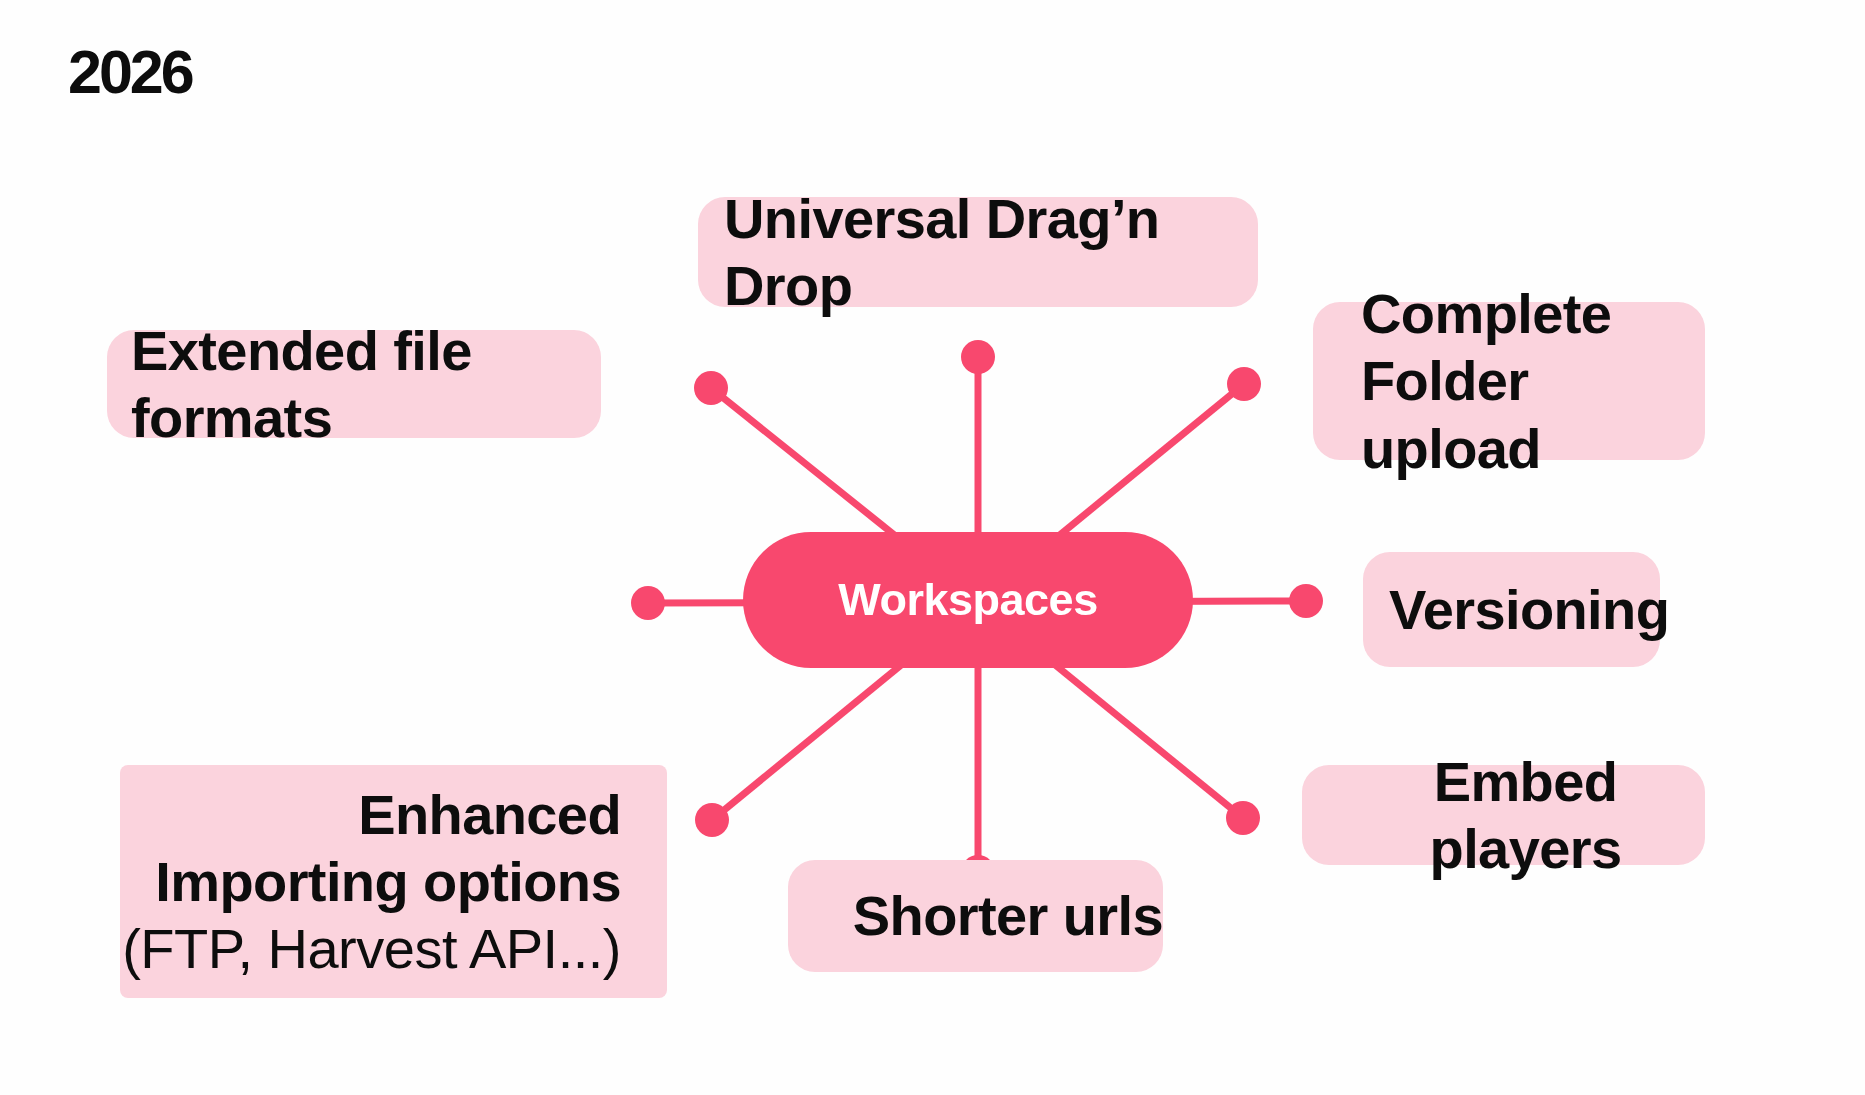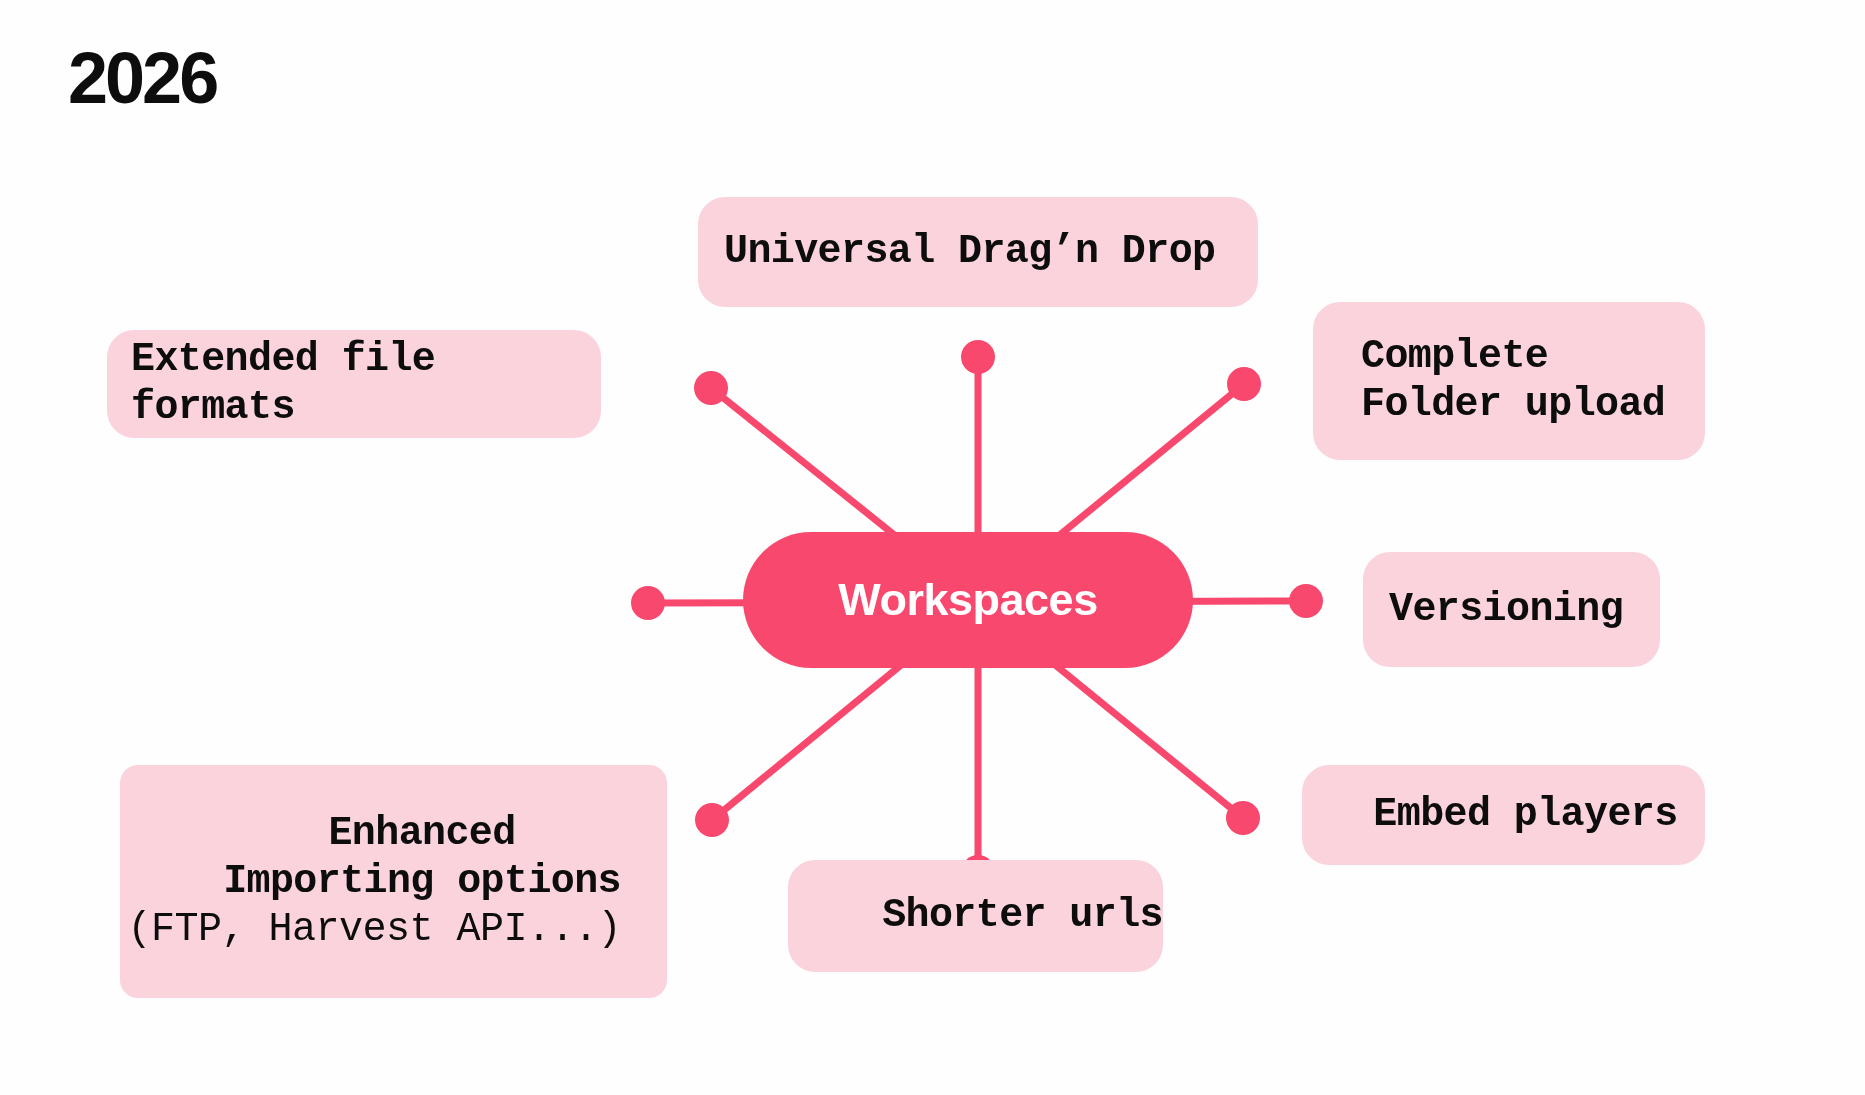--- a/index.html
+++ b/index.html
@@ -18,21 +18,21 @@
   }
   .canvas {
     position: relative;
     width: 1865px;
     height: 1095px;
   }
   .page-title {
     position: absolute;
     left: 68px;
     top: 42px;
-    font-size: 72px;
+    font-size: 61px;
     font-weight: 700;
     letter-spacing: -3px;
     color: var(--text);
     line-height: 1;
   }
   .connector-layer {
     position: absolute;
     left: 0;
     top: 0;
     width: 1865px;
@@ -43,25 +43,24 @@
   .dot { fill: var(--accent); }
   .node {
     position: absolute;
     z-index: 2;
     background: var(--node-bg);
     border-radius: 27px;
     display: flex;
     flex-direction: column;
     justify-content: center;
     color: var(--text);
-    font-size: 40px;
+    font-size: 56px;
     font-weight: 700;
     letter-spacing: -0.6px;
     line-height: 1.2;
-    font-family: Liberation Mono, monospace;
   }
   .node-label, .node-sublabel { white-space: pre-line; }
   .node-sublabel { font-weight: 400; letter-spacing: -0.5px; }
   .center-pill {
     position: absolute;
     z-index: 3;
     left: 743px; top: 532px; width: 450px; height: 136px;
     background: var(--accent);
     border-radius: 68px;
     display: flex;
@@ -72,21 +71,21 @@
     font-weight: 700;
     letter-spacing: -0.5px;
   }
   
   .n-universal { left: 698px; top: 197px; width: 560px; height: 110px; padding-left: 26px; }
   .n-extended  { left: 107px; top: 330px; width: 494px; height: 108px; padding-left: 24px; }
   .n-complete  { left: 1313px; top: 302px; width: 392px; height: 158px; padding-left: 48px; }
   .n-custom    { left: 48px;  top: 550px; width: 567px; height: 106px; padding-left: 24px; }
   .n-versioning{ left: 1363px; top: 552px; width: 297px; height: 115px; padding-left: 26px; justify-content: center; }
   .n-enhanced  { left: 120px; top: 765px; width: 547px; height: 233px; padding-right: 46px;
-                 align-items: flex-end; text-align: center; border-radius: 18px; }
+                 align-items: flex-end; text-align: right; border-radius: 8px; }
   .n-shorter   { left: 788px; top: 860px; width: 375px; height: 112px; align-items: flex-end; text-align: center; }
   .n-embed     { left: 1302px; top: 765px; width: 403px; height: 100px; padding-left: 44px; text-align: center; }
 </style>
 </head>
 <body>
 
 <div class="canvas">
 
   <h1 class="page-title">2026</h1>
 

